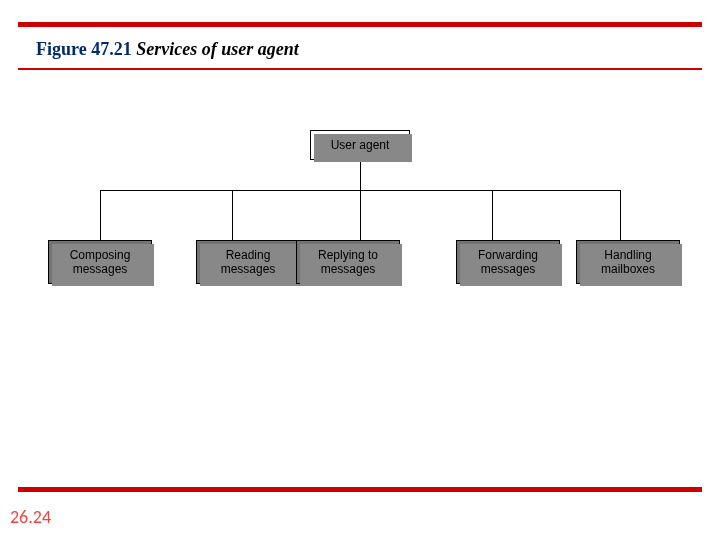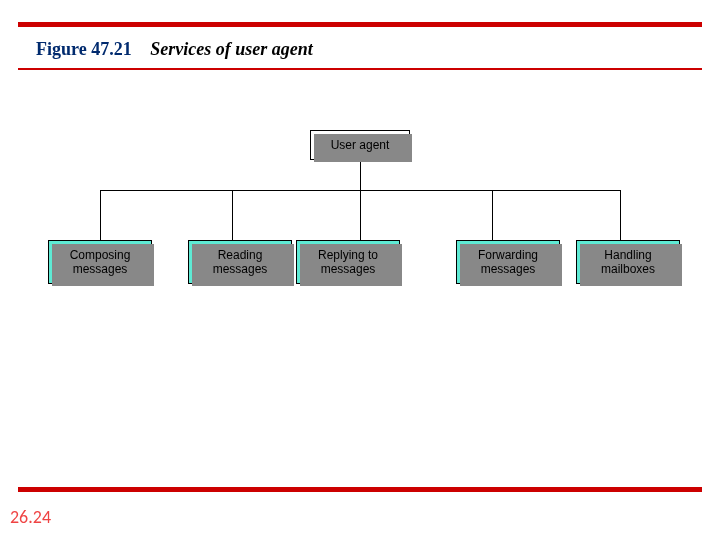--- a/index.html
+++ b/index.html
@@ -19,21 +19,21 @@
   .rule-thin {
     height: 2px;
     background: #c00;
     margin: 0 18px;
   }
   .title-row {
     padding: 12px 0 8px 36px;
     font-size: 18px;
   }
   .fig-label { font-weight: bold; color: #002a6e; }
-  .fig-caption { font-style: italic; font-weight: bold; color: #000; margin-left: 14px; }
+  .fig-caption { font-style: italic; font-weight: bold; color: #000; margin-left: 0; }
   .diagram {
     position: relative;
     margin: 60px auto 0 auto;
     width: 640px;
     height: 200px;
     font-family: Arial, Helvetica, sans-serif;
     font-size: 12px;
   }
   .box {
     position: absolute;
@@ -56,26 +56,26 @@
   }
   .root {
     width: 100px; height: 30px;
     left: 270px; top: 0;
     background: #fff;
     z-index: 2;
   }
   .child {
     width: 104px; height: 44px;
     top: 110px;
-    background: #5eead4;
+    background: #737373;
     z-index: 2;
     align-items: center;
   }
   .c1 { left: 8px; }
-  .c2 { left: 148px; }
+  .c2 { left: 156px; }
   .c3 { left: 256px; }
   .c4 { left: 416px; }
   .c5 { left: 528px; margin-left: 8px; }
   .line { position: absolute; background: #000; z-index: 1; }
   .vline-root { width: 1px; height: 30px; left: 320px; top: 30px; }
   .hline { height: 1px; left: 60px; width: 520px; top: 60px; }
   .vchild { width: 1px; height: 50px; top: 60px; }
   .v1 { left: 60px; }
   .v2 { left: 192px; }
   .v3 { left: 320px; }

